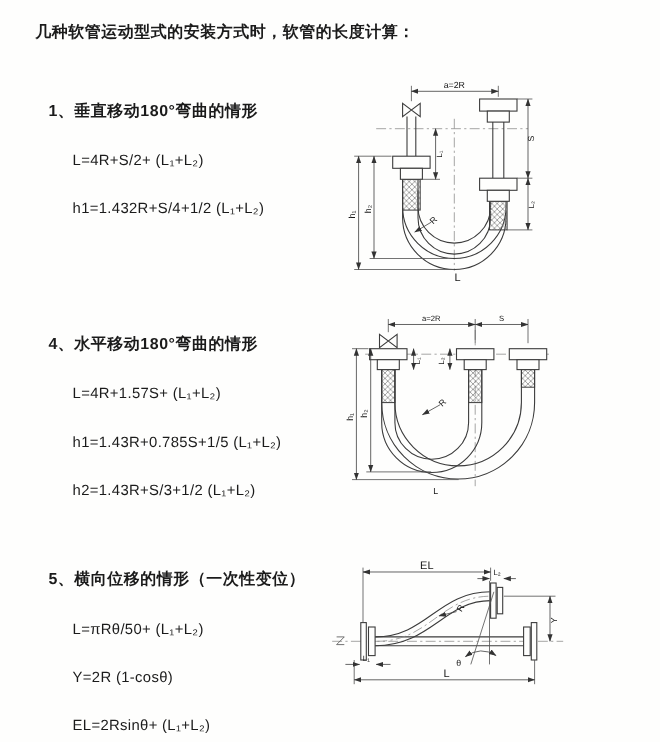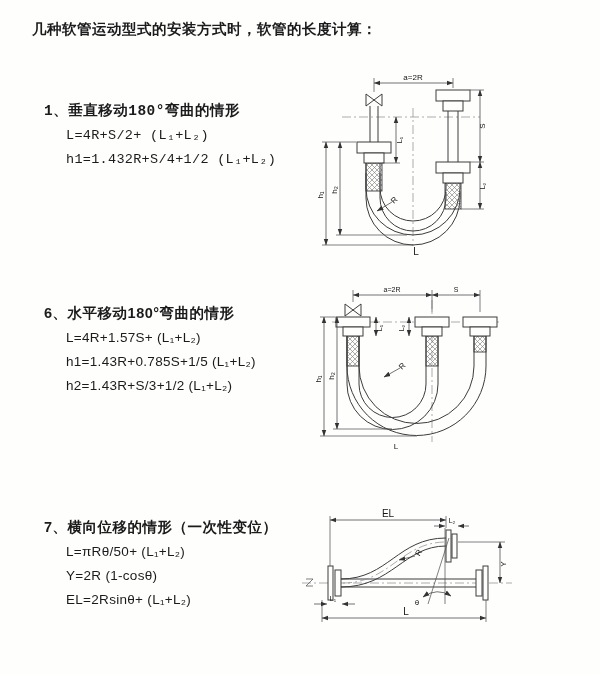--- a/index.html
+++ b/index.html
@@ -6,22 +6,22 @@
   .page {
     position:relative; width:600px; height:675px; background:#fefefdff;
     font-family:"Liberation Sans","DejaVu Sans",sans-serif; color:#1b1b1b; overflow:hidden;
   }
   .title {
     position:absolute; left:32px; top:20px; margin:0;
     font-size:14.5px; font-weight:bold; letter-spacing:0.5px;
   }
   .sec { position:absolute; left:44px; }
   .sec .heading { font-size:14.5px; font-weight:bold; letter-spacing:0.5px; line-height:17px; }
-  .sec .formula { font-size:13.5px; font-weight:500; margin:8px 0 0 22px; line-height:16px; letter-spacing:0.3px; }
-  #sec1 { top:103px;font-family:Liberation Mono, monospace; }
+  .sec .formula { font-size:13.5px; font-weight:500; margin:28px 0 0 22px; line-height:16px; letter-spacing:0.3px; }
+  #sec1 { top:93px; }
   #sec2 { top:305px; }
   #sec3 { top:519px; }
   .diag { position:absolute; }
   #d1 { left:312px; top:70px; }
   #d2 { left:310px; top:284px; }
   #d3 { left:300px; top:508px; }
   svg .ln   { stroke:#3c3c3c; stroke-width:1;   fill:none; }
   svg .thin { stroke:#555555; stroke-width:0.75; fill:none; }
   svg .dim  { stroke:#444444; stroke-width:0.75; fill:none; }
   svg .cl   { stroke:#8a8a8a; stroke-width:0.7; fill:none; stroke-dasharray:9 3 2 3; }
@@ -38,28 +38,28 @@
 
   <h1 class="title">几种软管运动型式的安装方式时，软管的长度计算：</h1>
 
   <section class="sec" id="sec1">
     <div class="heading">1、垂直移动180°弯曲的情形</div>
     <div class="formula">L=4R+S/2+ (L₁+L₂)</div>
     <div class="formula">h1=1.432R+S/4+1/2 (L₁+L₂)</div>
   </section>
 
   <section class="sec" id="sec2">
-    <div class="heading">6、水平移动180°弯曲的情形</div>
+    <div class="heading">4、水平移动180°弯曲的情形</div>
     <div class="formula">L=4R+1.57S+ (L₁+L₂)</div>
     <div class="formula">h1=1.43R+0.785S+1/5 (L₁+L₂)</div>
     <div class="formula">h2=1.43R+S/3+1/2 (L₁+L₂)</div>
   </section>
 
   <section class="sec" id="sec3">
-    <div class="heading">7、横向位移的情形（一次性变位）</div>
+    <div class="heading">5、横向位移的情形（一次性变位）</div>
     <div class="formula">L=πRθ/50+ (L₁+L₂)</div>
     <div class="formula">Y=2R (1-cosθ)</div>
     <div class="formula">EL=2Rsinθ+ (L₁+L₂)</div>
   </section>
 
   <svg class="diag" id="d1" width="278" height="188" viewBox="0 0 278 188">
     <defs>
       <marker id="ar1" viewBox="0 0 10 10" markerWidth="9" markerHeight="9" refX="9.5" refY="5" orient="auto-start-reverse">
         <path d="M0,1.5 L10,5 L0,8.5 z" fill="#333"></path>
       </marker>

